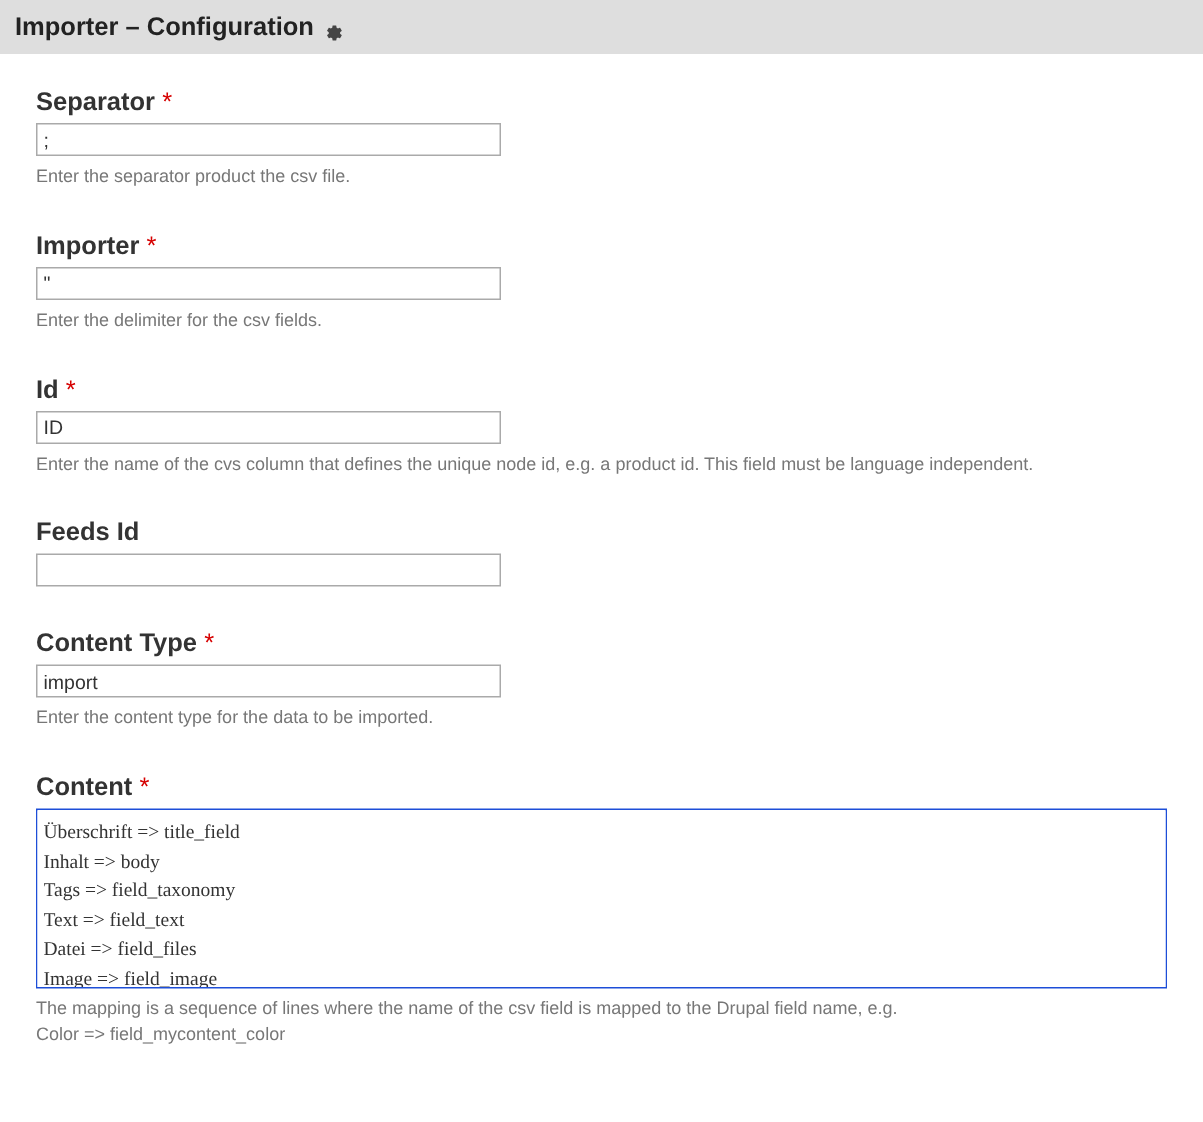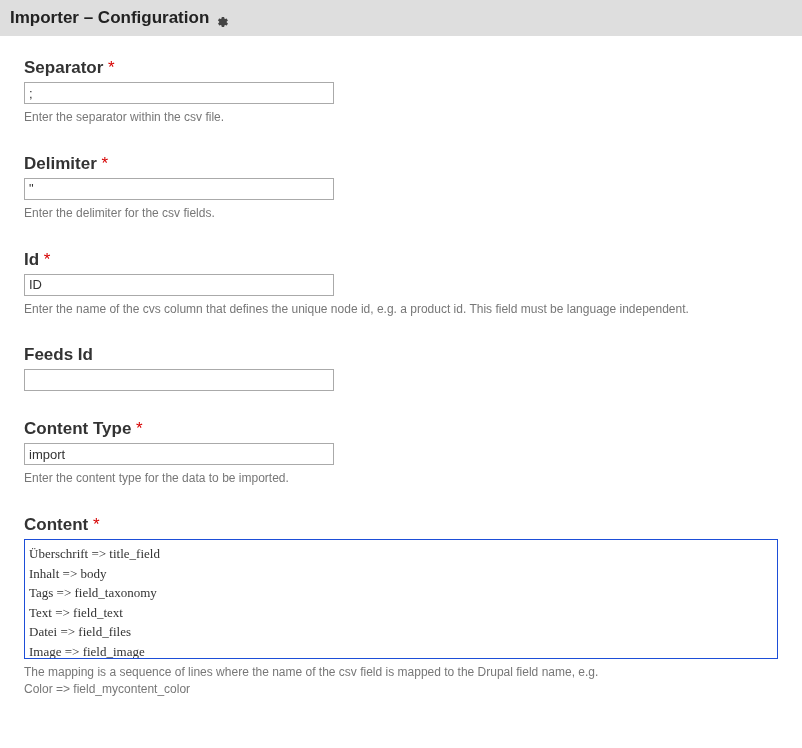--- a/index.html
+++ b/index.html
@@ -101,26 +101,26 @@
 </div>
 
 <div class="content">
 
   <div class="form-row">
     <label class="form-label">
       <span>Separator</span>
       <span class="required-mark">*</span>
     </label>
     <input type="text" class="text-input" value=";" style="">
-    <div class="help-text">Enter the separator within the csv file.</div>
+    <div class="help-text">Enter the separator product the csv file.</div>
   </div>
 
   <div class="form-row">
     <label class="form-label">
-      <span>Delimiter</span>
+      <span>Importer</span>
       <span class="required-mark">*</span>
     </label>
     <input type="text" class="text-input" value="&quot;" style="">
     <div class="help-text">Enter the delimiter for the csv fields.</div>
   </div>
 
   <div class="form-row">
     <label class="form-label">
       <span>Id</span>
       <span class="required-mark">*</span>

